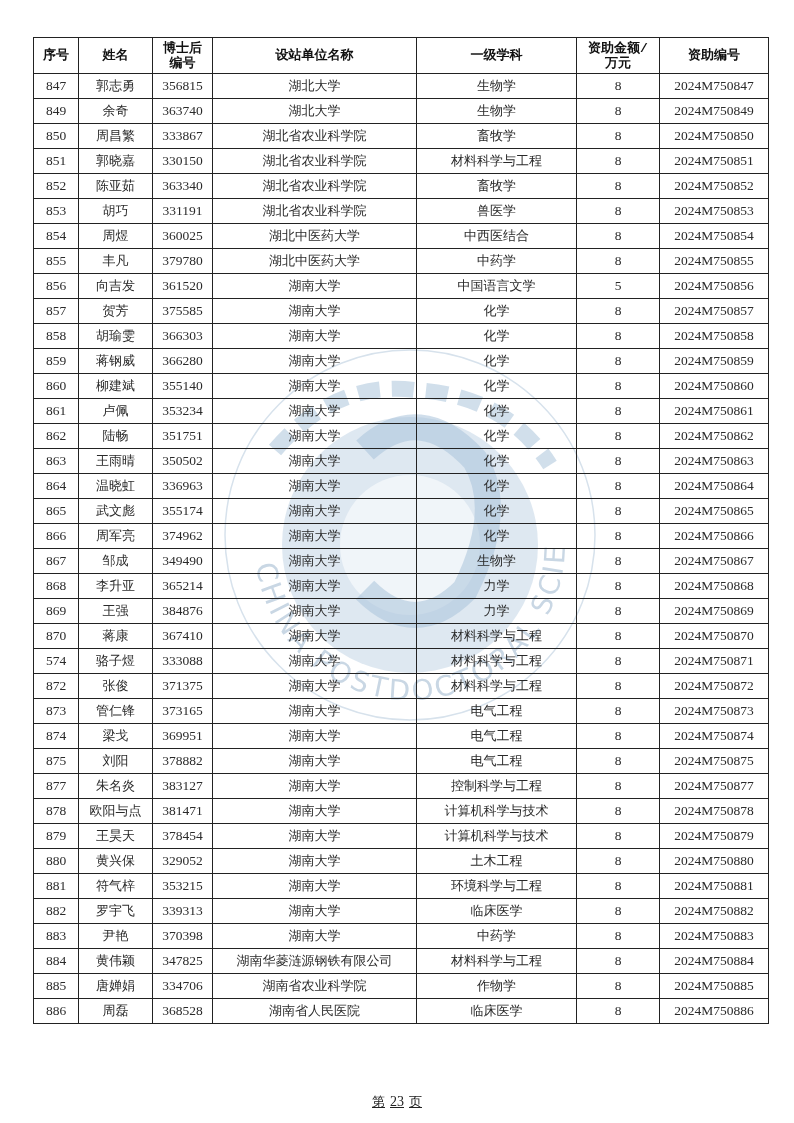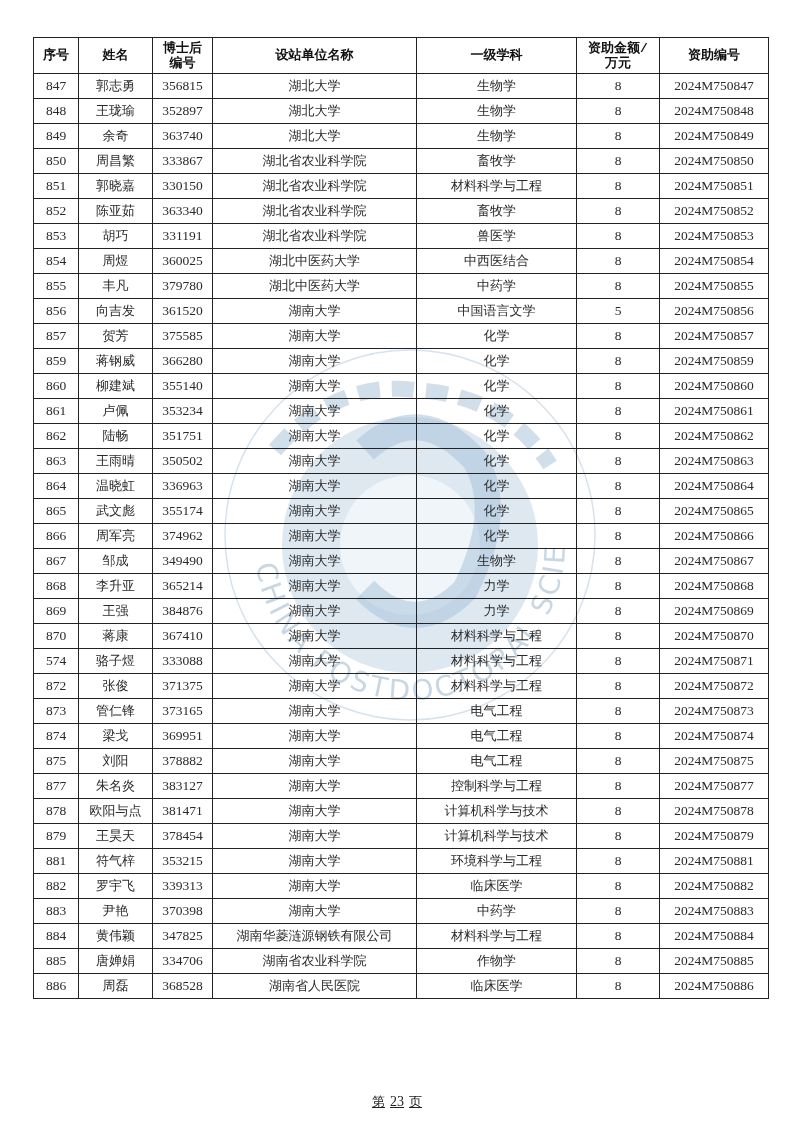--- a/index.html
+++ b/index.html
@@ -62,29 +62,20 @@
       <tr>
         <td class="num">847</td>
         <td class="cjk">郭志勇</td>
         <td class="num">356815</td>
         <td class="cjk">湖北大学</td>
         <td class="cjk">生物学</td>
         <td class="num">8</td>
         <td class="num">2024M750847</td>
       </tr>
       <tr>
-        <td class="num">848</td>
-        <td class="cjk">王珑瑜</td>
-        <td class="num">352897</td>
-        <td class="cjk">湖北大学</td>
-        <td class="cjk">生物学</td>
-        <td class="num">8</td>
-        <td class="num">2024M750848</td>
-      </tr>
-      <tr>
         <td class="num">849</td>
         <td class="cjk">余奇</td>
         <td class="num">363740</td>
         <td class="cjk">湖北大学</td>
         <td class="cjk">生物学</td>
         <td class="num">8</td>
         <td class="num">2024M750849</td>
       </tr>
       <tr>
         <td class="num">850</td>
@@ -152,20 +143,29 @@
       <tr>
         <td class="num">857</td>
         <td class="cjk">贺芳</td>
         <td class="num">375585</td>
         <td class="cjk">湖南大学</td>
         <td class="cjk">化学</td>
         <td class="num">8</td>
         <td class="num">2024M750857</td>
       </tr>
       <tr>
+        <td class="num">858</td>
+        <td class="cjk">胡瑜雯</td>
+        <td class="num">366303</td>
+        <td class="cjk">湖南大学</td>
+        <td class="cjk">化学</td>
+        <td class="num">8</td>
+        <td class="num">2024M750858</td>
+      </tr>
+      <tr>
         <td class="num">859</td>
         <td class="cjk">蒋钢威</td>
         <td class="num">366280</td>
         <td class="cjk">湖南大学</td>
         <td class="cjk">化学</td>
         <td class="num">8</td>
         <td class="num">2024M750859</td>
       </tr>
       <tr>
         <td class="num">860</td>
@@ -330,20 +330,29 @@
         <td class="num">2024M750878</td>
       </tr>
       <tr>
         <td class="num">879</td>
         <td class="cjk">王昊天</td>
         <td class="num">378454</td>
         <td class="cjk">湖南大学</td>
         <td class="cjk">计算机科学与技术</td>
         <td class="num">8</td>
         <td class="num">2024M750879</td>
+      </tr>
+      <tr>
+        <td class="num">880</td>
+        <td class="cjk">黄兴保</td>
+        <td class="num">329052</td>
+        <td class="cjk">湖南大学</td>
+        <td class="cjk">土木工程</td>
+        <td class="num">8</td>
+        <td class="num">2024M750880</td>
       </tr>
       <tr>
         <td class="num">881</td>
         <td class="cjk">符气梓</td>
         <td class="num">353215</td>
         <td class="cjk">湖南大学</td>
         <td class="cjk">环境科学与工程</td>
         <td class="num">8</td>
         <td class="num">2024M750881</td>
       </tr>

